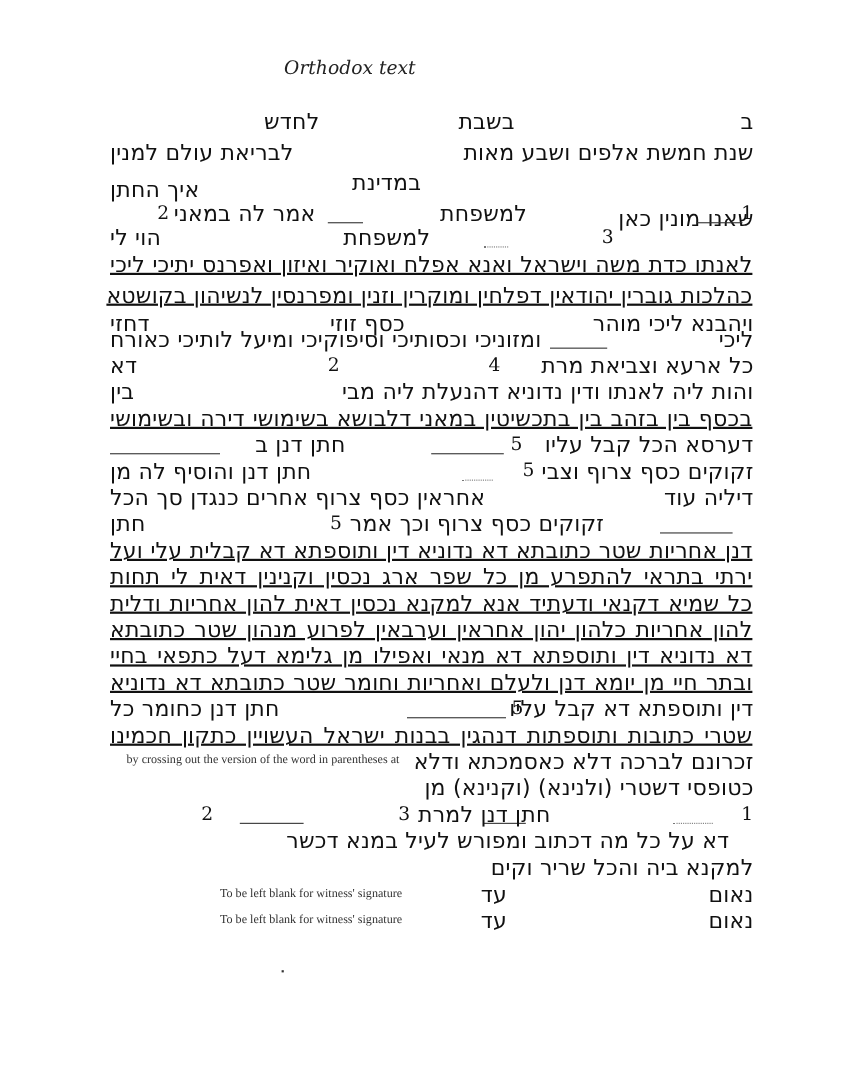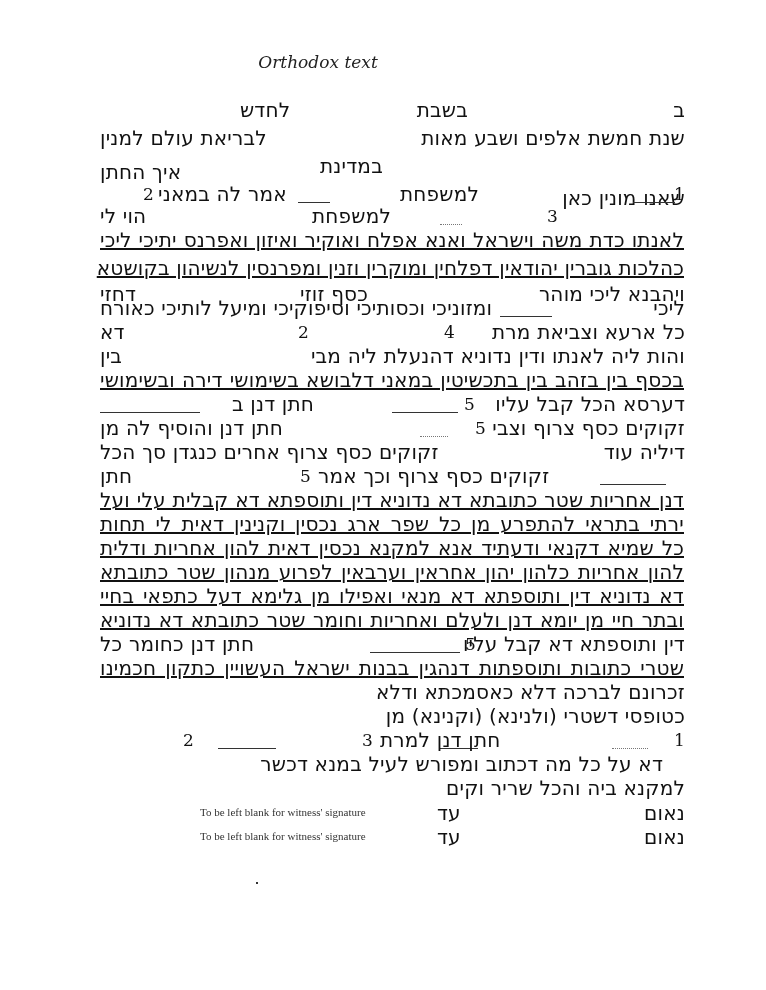--- a/index.html
+++ b/index.html
@@ -90,21 +90,21 @@
   <div class="blank" style="left:392px; width:66px; top:412px;"></div>
   <span class="heb" style="left:232px; top:392px;">חתן דנן ב</span>
   <div class="blank" style="left:100px; width:100px; top:412px;"></div>
 
   <span class="heb" style="right:81px; top:416px;">זקוקים כסף צרוף וצבי</span>
   <span class="heb num" style="left:475px; top:416px;">5</span>
   <div class="blank dotted" style="left:420px; width:28px; top:436px;"></div>
   <span class="heb" style="left:100px; top:416px;">חתן דנן והוסיף לה מן</span>
 
   <span class="heb" style="right:81px; top:440px;">דיליה עוד</span>
-  <span class="heb" style="left:100px; top:440px;">זקוקים כסף צרוף אחרים כנגדן סך הכל</span>
+  <span class="heb" style="left:100px; top:440px;">אחראין כסף צרוף אחרים כנגדן סך הכל</span>
 
   <div class="blank" style="left:600px; width:66px; top:484px;"></div>
   <span class="heb" style="left:318px; top:464px;">זקוקים כסף צרוף וכך אמר</span>
   <span class="heb num" style="left:300px; top:464px;">5</span>
   <span class="heb" style="left:100px; top:464px;">חתן</span>
 
   <div class="line" style="top:488px;">
       <span class="heb full">דנן אחריות שטר כתובתא דא נדוניא דין ותוספתא דא קבלית עלי ועל</span>
     </div>
   <div class="line" style="top:512px;">
@@ -126,20 +126,21 @@
   <span class="heb" style="right:81px; top:632px;">דין ותוספתא דא קבל עליו</span>
   <span class="heb num" style="left:465px; top:632px;">5</span>
   <div class="blank" style="left:370px; width:90px; top:652px;"></div>
   <span class="heb" style="left:100px; top:632px;">חתן דנן כחומר כל</span>
 
   <div class="line" style="top:656px;">
       <span class="heb full">שטרי כתובות ותוספתות דנהגין בבנות ישראל העשויין כתקון חכמינו</span>
     </div>
 
   <div class="note" style="left:115px; top:684px;">
+    <div>by crossing out the version of the word in parentheses at</div>
   </div>
 
   <span class="heb" style="right:81px; top:680px;">זכרונם לברכה דלא כאסמכתא ודלא</span>
   <span class="heb" style="right:81px; top:704px;">כטופסי דשטרי (ולנינא) (וקנינא) מן</span>
 
   <span class="heb num" style="right:81px; top:728px;">1</span>
   <div class="blank dotted" style="left:612px; width:36px; top:748px;"></div>
   <div class="blank" style="left:440px; width:38px; top:748px;"></div>
   <span class="heb" style="left:380px; top:728px;">חתן דנן למרת</span>
   <span class="heb num" style="left:362px; top:728px;">3</span>

